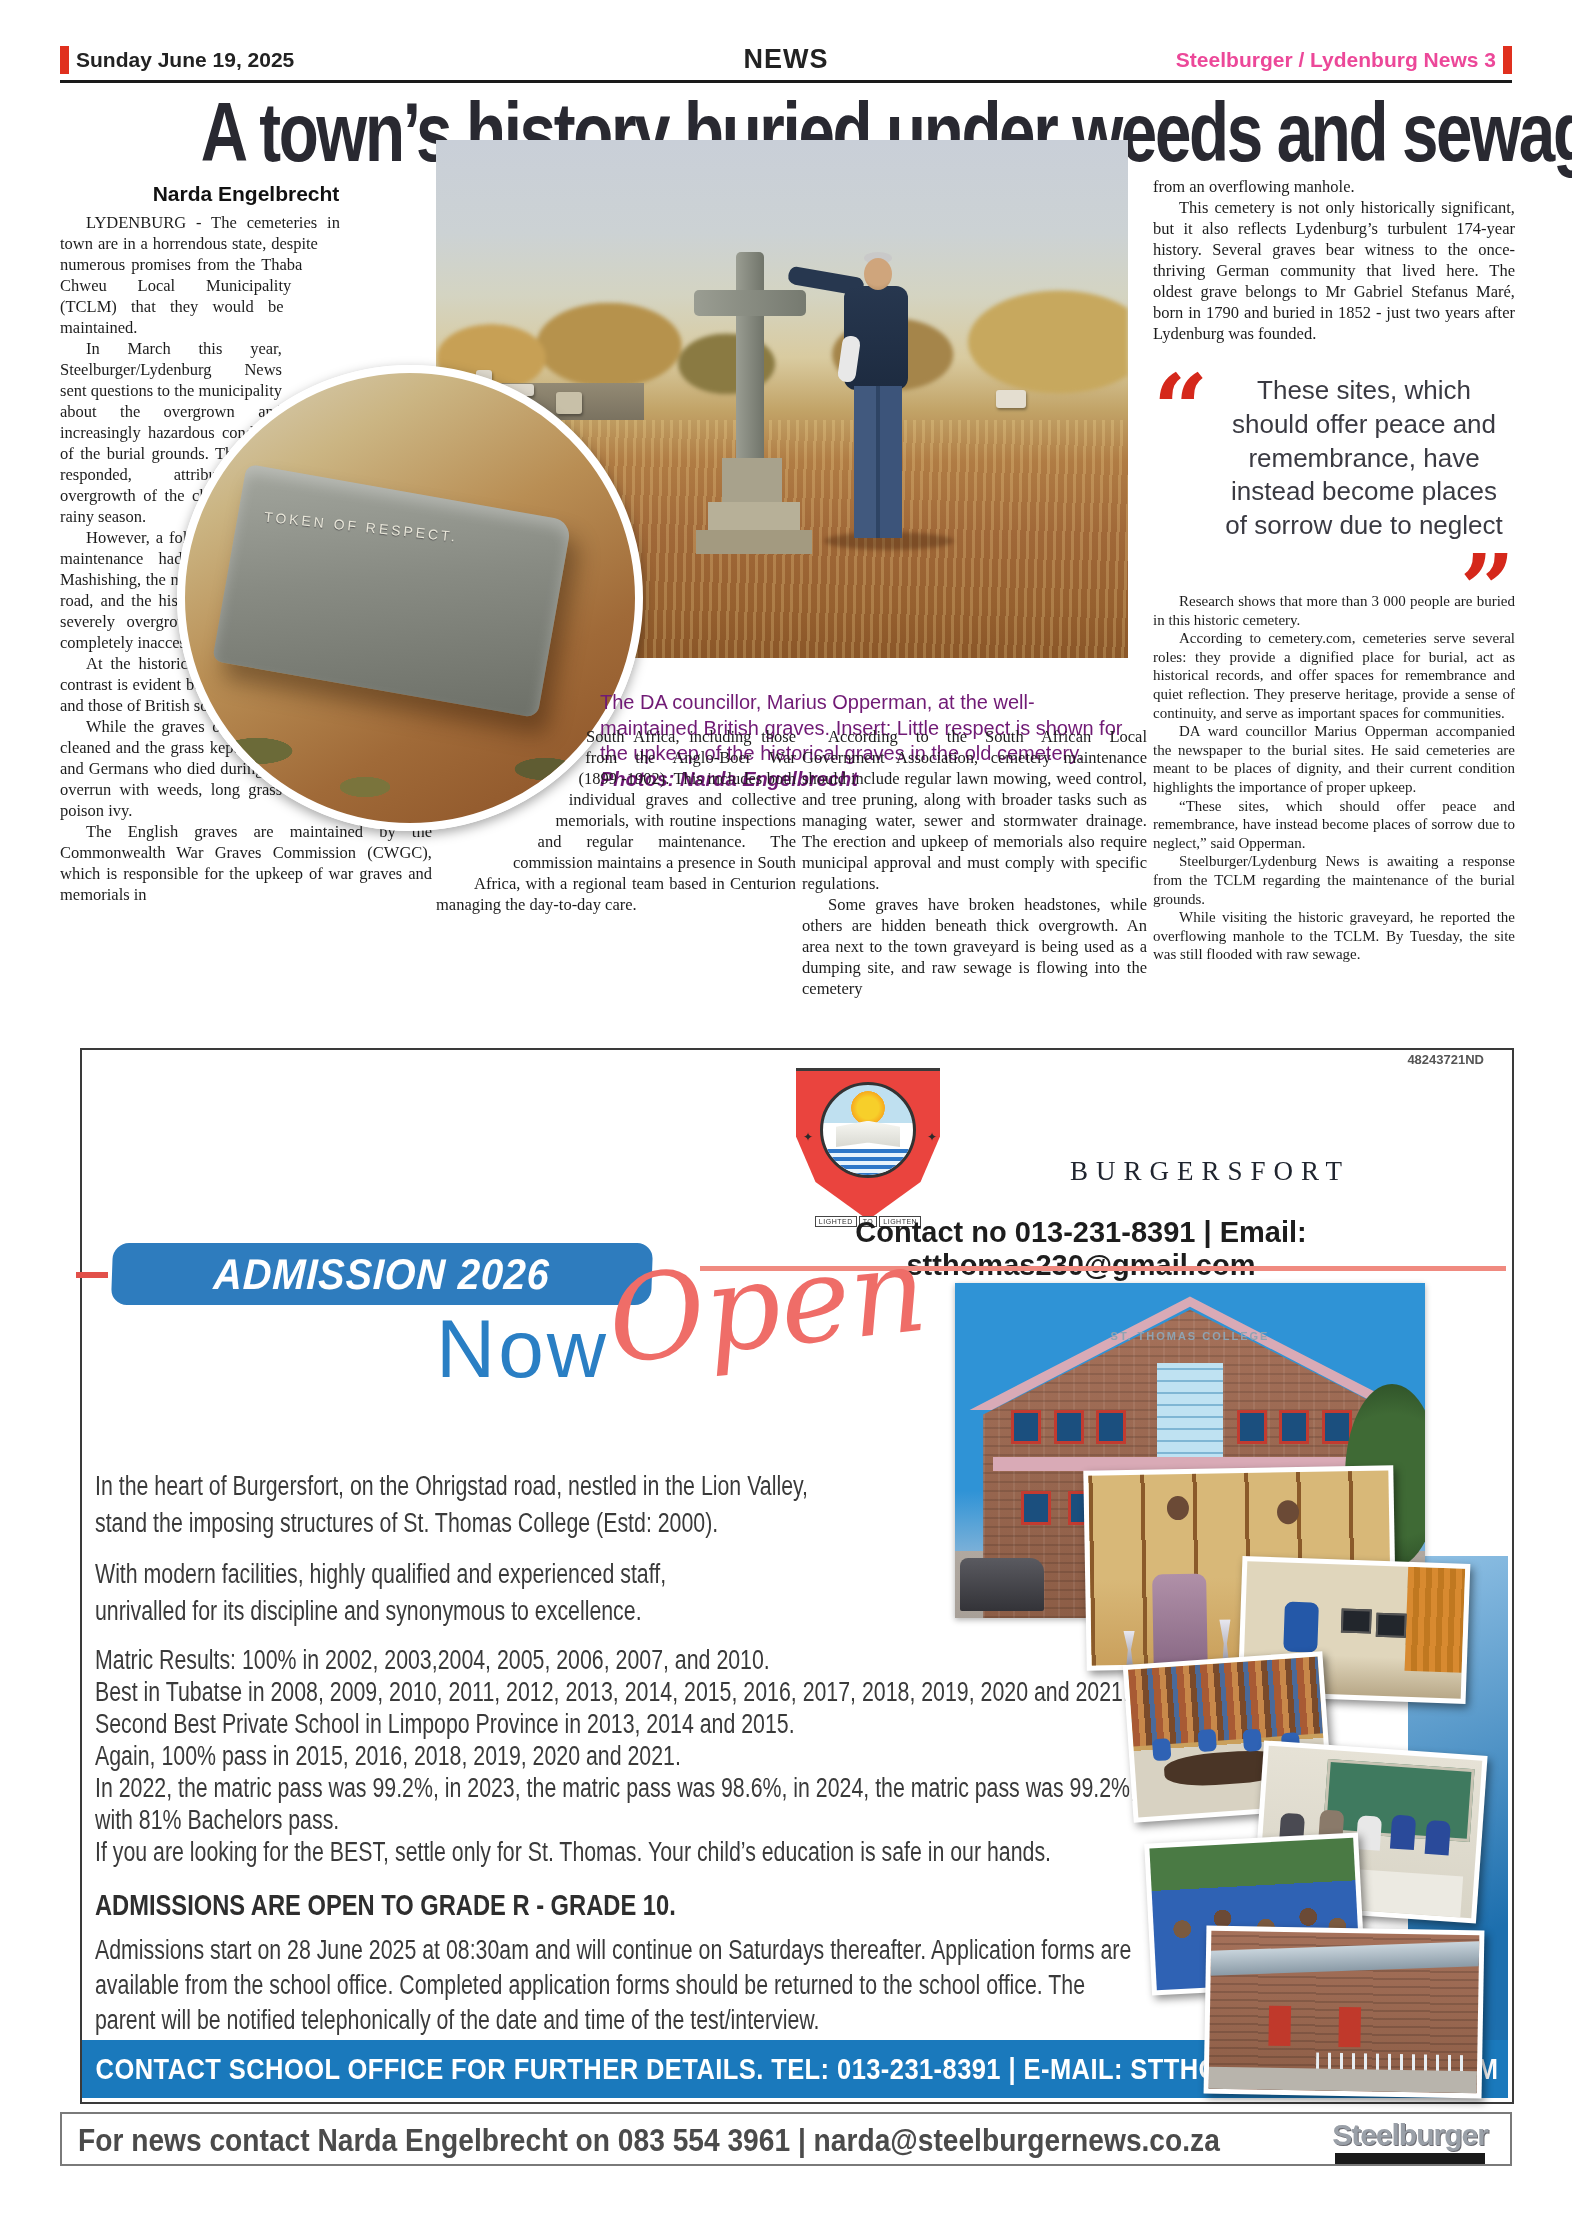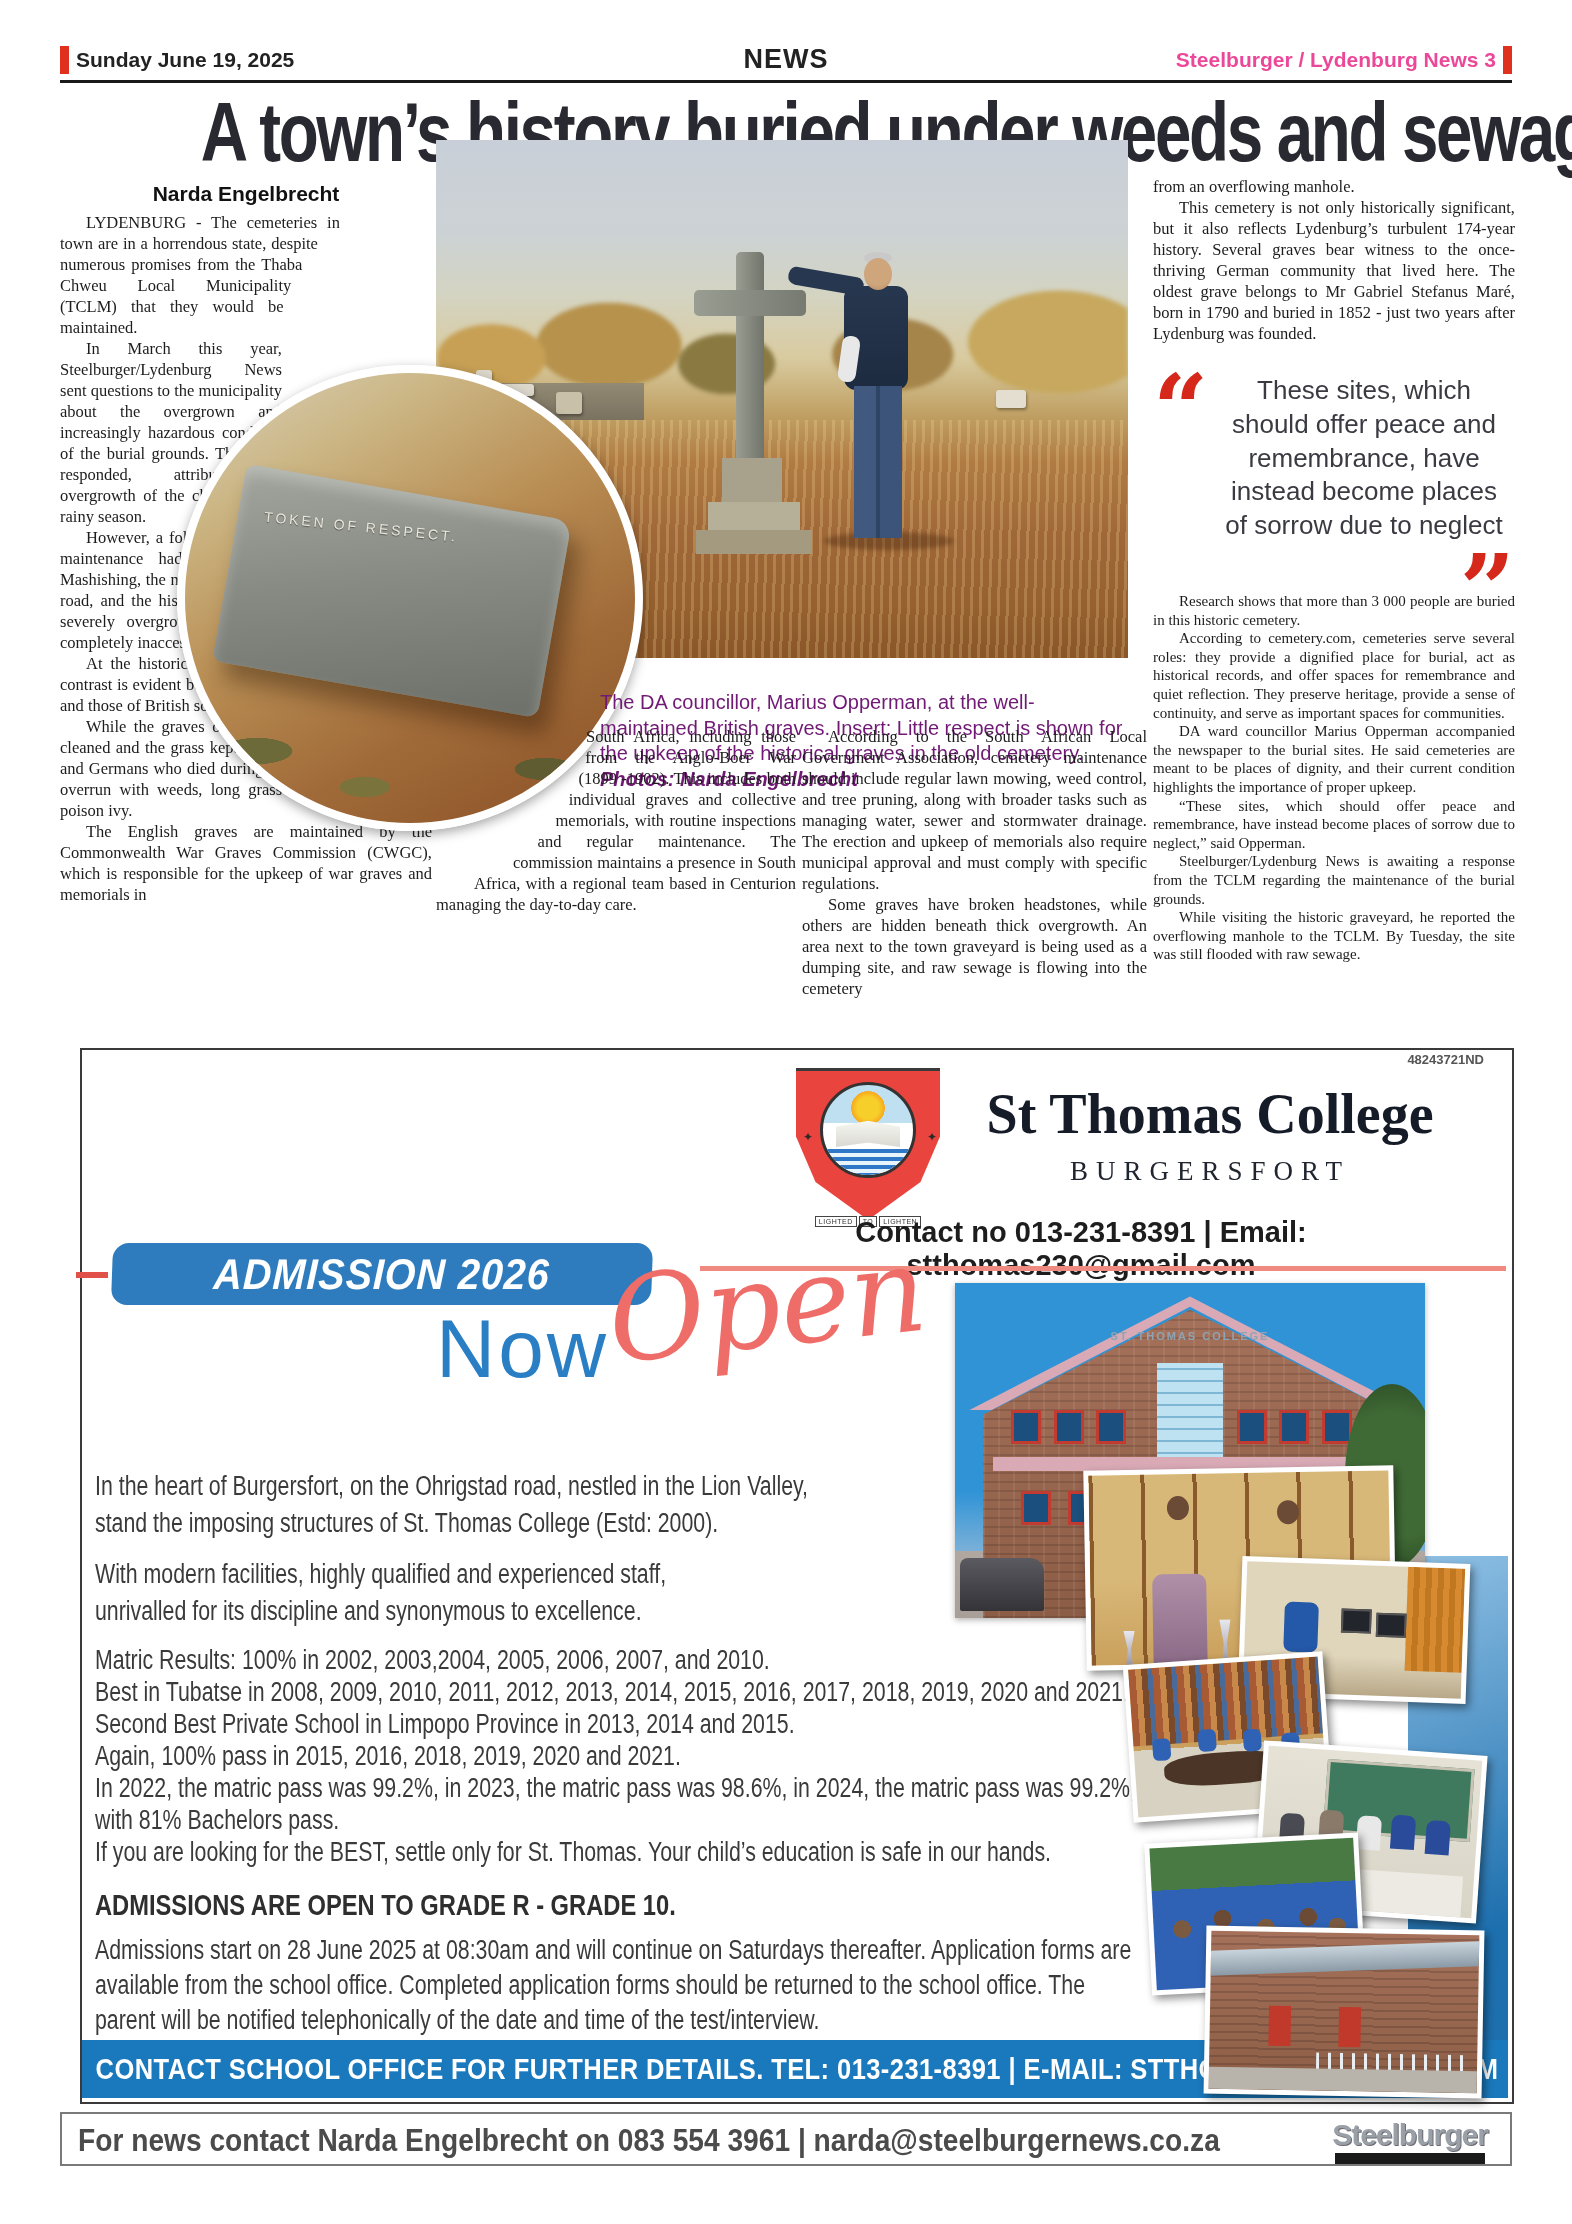--- a/index.html
+++ b/index.html
@@ -326,21 +326,20 @@
     </div>
     <span class="crest-star" style="left:10px;">✦</span>
     <span class="crest-star" style="right:10px;">✦</span>
     <div class="crest-ribbons">
       <span>LIGHTED</span>
       <span>TO</span>
       <span>LIGHTEN</span>
     </div>
   </div>
 
-  <div class="ad-title">St Thomas College</div>
   <div class="ad-town">BURGERSFORT</div>
   <div class="ad-contact">Contact no 013-231-8391  |  Email: stthomas230@gmail.com</div>
   <div class="ad-pinkline"></div>
 
   <div class="adm-dash"></div>
   <div class="adm-banner">
       <span>ADMISSION 2026</span>
     </div>
   <div class="adm-now">Now</div>
   <div class="adm-open">Open</div>

